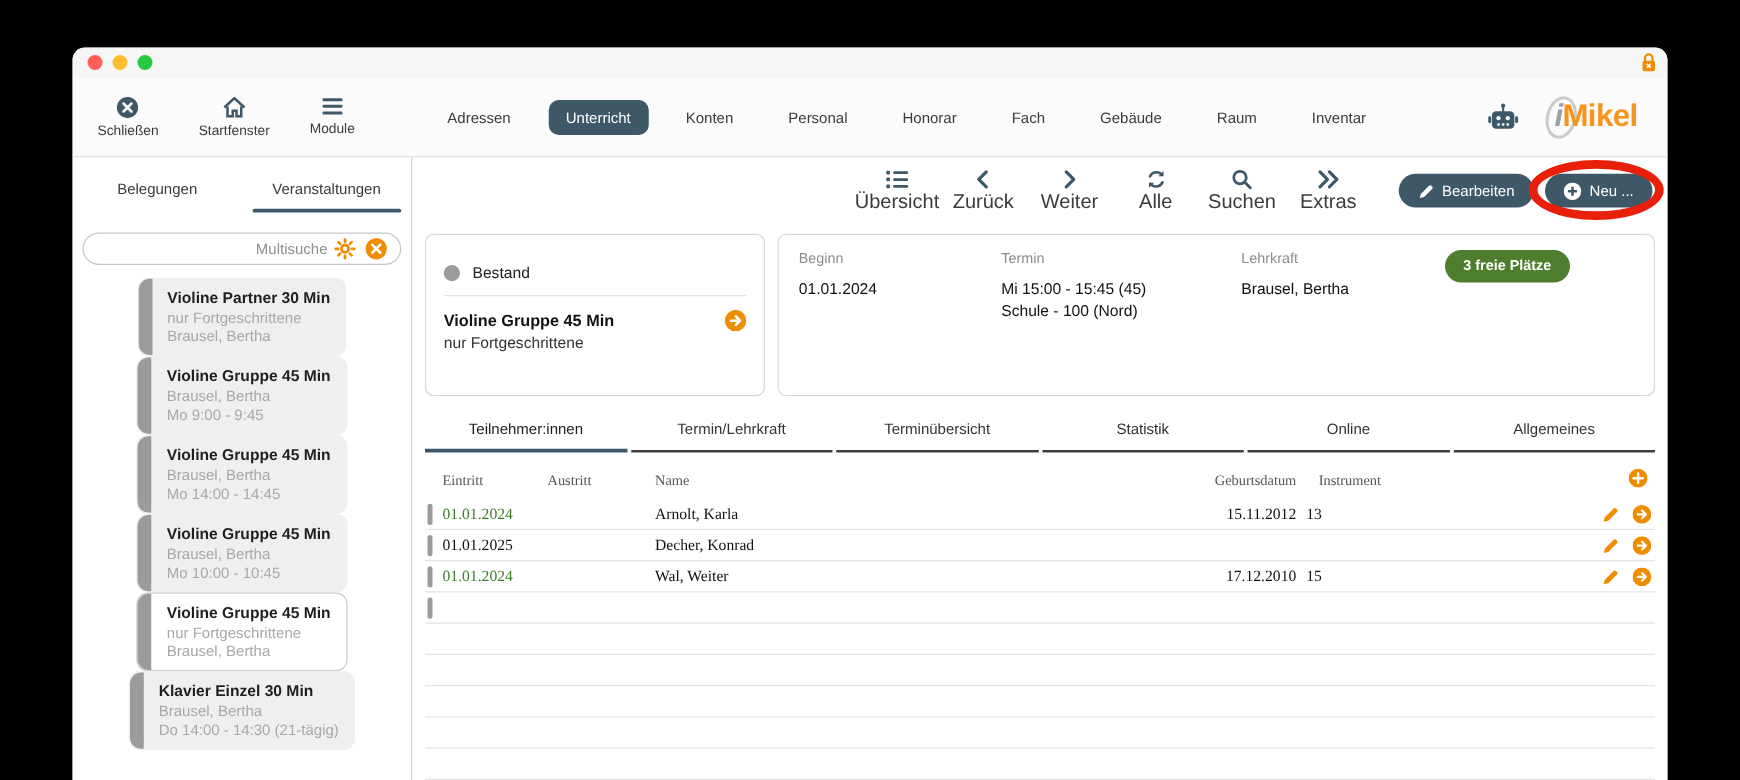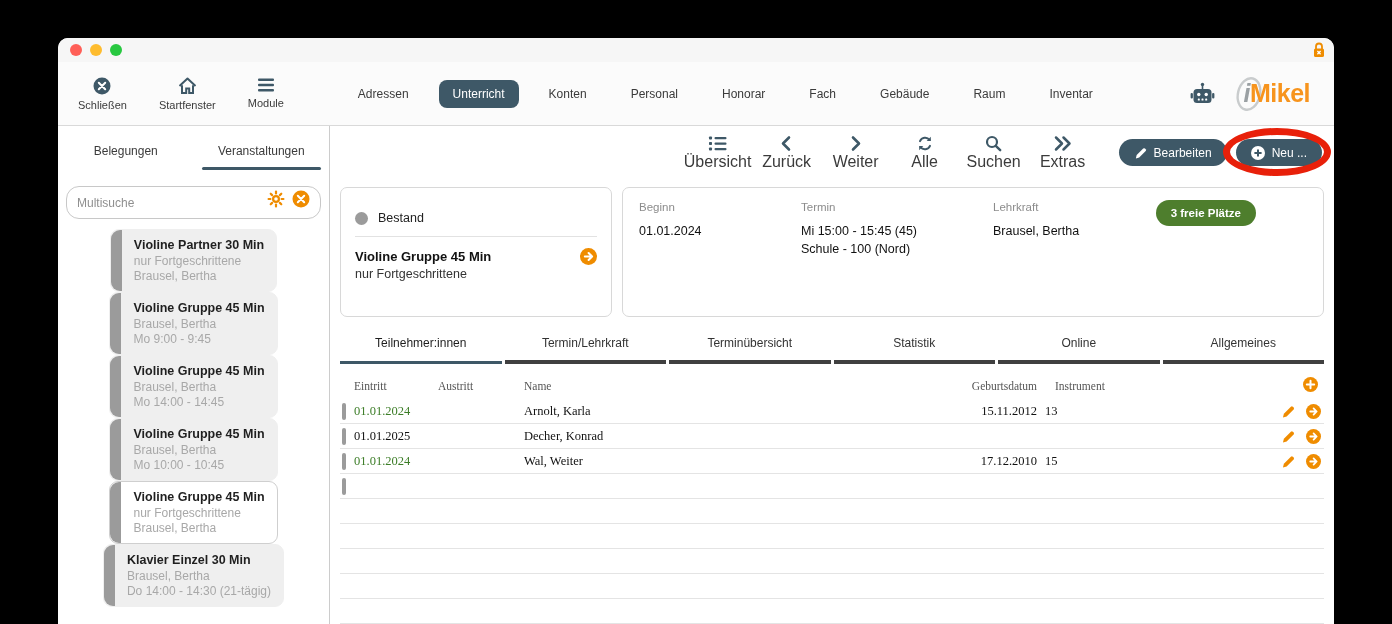--- a/index.html
+++ b/index.html
@@ -28,22 +28,22 @@
   .brand .pre{color:#9aa0a3;font-style:italic;position:relative;z-index:1;}
   .brand .nm{color:#f7941d;position:relative;z-index:1;}
   .brand svg{position:absolute;left:-10px;top:-7px;z-index:0;}
   
   .body{flex:1;display:flex;min-height:0;}
   .sidebar{width:272px;flex:none;border-right:1px solid #ccc;display:flex;flex-direction:column;background:#fff;}
   .side-tabs{display:flex;height:44px;align-items:flex-end;flex:none;}
   .side-tab{flex:1;text-align:center;font-size:12px;color:#3b3b3b;position:relative;padding-bottom:12px;}
   .side-tab.active::after{content:"";position:absolute;left:8px;right:8px;bottom:0;height:3px;background:#3e5867;border-radius:2px;}
   .search-row{margin:16px 8px 0;position:relative;flex:none;}
-  .search-input{width:100%;height:33px;border:1px solid #c8c8c8;border-radius:13px;padding:0 58px 0 10px;
-                font-size:12px;color:#555;background:#fff;outline:none;}
+  .search-input{width:100%;height:26px;border:1px solid #c8c8c8;border-radius:13px;padding:0 58px 0 10px;
+                font-size:12px;color:#555;background:#fff;outline:none;text-align:right;}
   .search-input::placeholder{color:#8f8f8f;}
   .search-ico{position:absolute;top:4px;}
   .search-ico.gear{right:36px;}
   .search-ico.clear{right:11px;}
   .side-list{margin:10px 8px 0;display:flex;flex-direction:column;gap:0;overflow:hidden;align-items:center;}
   .side-item{position:relative;background:#efefef;border-radius:9px;padding:7px 12px 7px 23px;border:1px solid #efefef;min-height:60px;}
   .side-item .bar{position:absolute;left:0;top:0;bottom:0;width:11px;background:#9b9b9b;border-radius:9px 0 0 9px;}
   .side-item.selected{background:#fff;border-color:#cfcfcf;}
   .side-item .t{font-size:12.5px;font-weight:600;color:#1f1f1f;line-height:16px;margin-bottom:1px;}
   .side-item .l{font-size:12px;color:#a8a8a8;line-height:15px;}
@@ -71,21 +71,21 @@
   .details{flex:1;padding:13px 16px;position:relative;display:flex;}
   .field{flex:none;}
   .field:nth-child(1){width:162px;}
   .field:nth-child(2){width:192px;}
   .field .lab{font-size:11.5px;color:#8c8c8c;margin-bottom:9px;}
   .field .val{font-size:12.5px;color:#111;line-height:18px;}
   .badge{position:absolute;right:67px;top:12px;background:#4e7e2d;color:#fff;font-size:11.5px;font-weight:bold;
          height:26px;display:flex;align-items:center;padding:0 15px;border-radius:13px;}
   
   .tabbar{display:flex;margin:13px 10px 0;flex:none;}
-  .tab{flex:1;text-align:center;font-size:12px;color:#333;padding:6px 0 10px;border-bottom:4px solid #404040;margin-right:3px;white-space:nowrap;}
+  .tab{flex:1;text-align:center;font-size:12px;color:#333;padding:6px 0 10px;border-bottom:2px solid #404040;margin-right:3px;white-space:nowrap;}
   .tab:last-child{margin-right:0;}
   .tab.active{border-bottom:3px solid #3e5867;padding-bottom:8px;color:#1d1d1d;}
   
   .table{margin:2px 10px 0;flex:1;display:flex;flex-direction:column;overflow:hidden;position:relative;font-family:Liberation Serif, serif;}
   .thead,.trow{display:grid;grid-template-columns:14px 84px 86px 416px 97px 46px 1fr;align-items:center;}
   .thead{height:36px;font-size:11.5px;color:#555;padding-top:6px;}
   .thead .geb{text-align:right;}
   .thead .inst{grid-column:6/8;padding-left:18px;}
   .plus-btn{position:absolute;right:6px;top:11px;}
   .trow{height:25px;border-bottom:1px solid #e4e4e4;font-size:12.5px;color:#111;}

